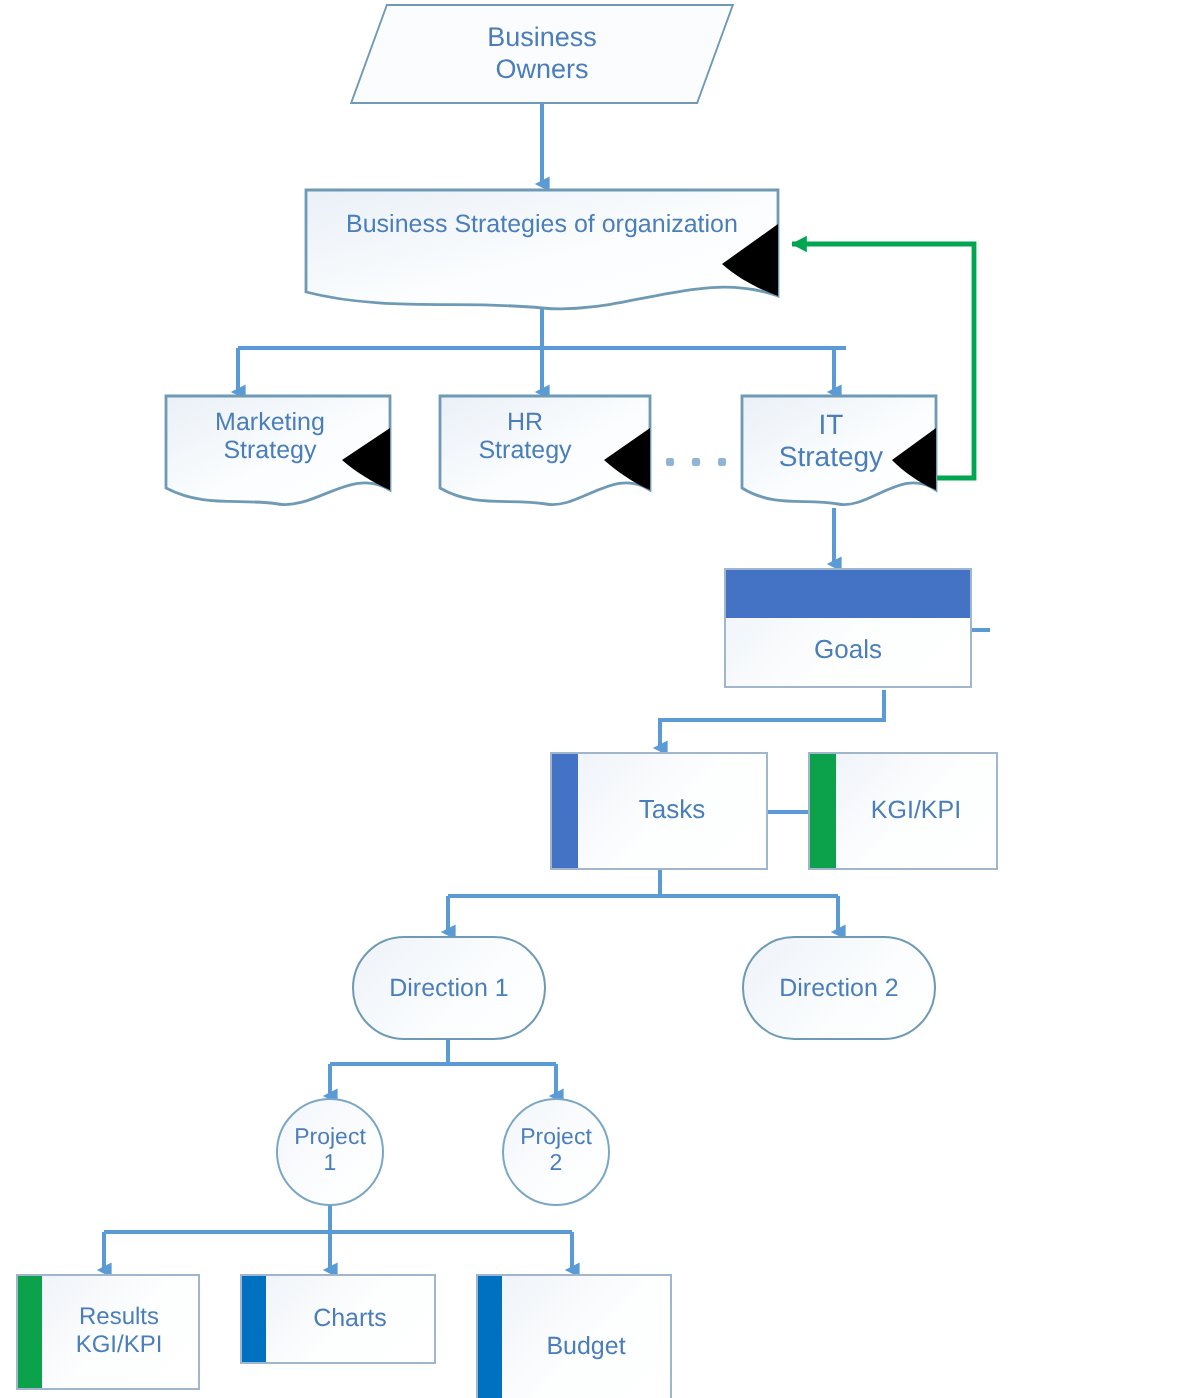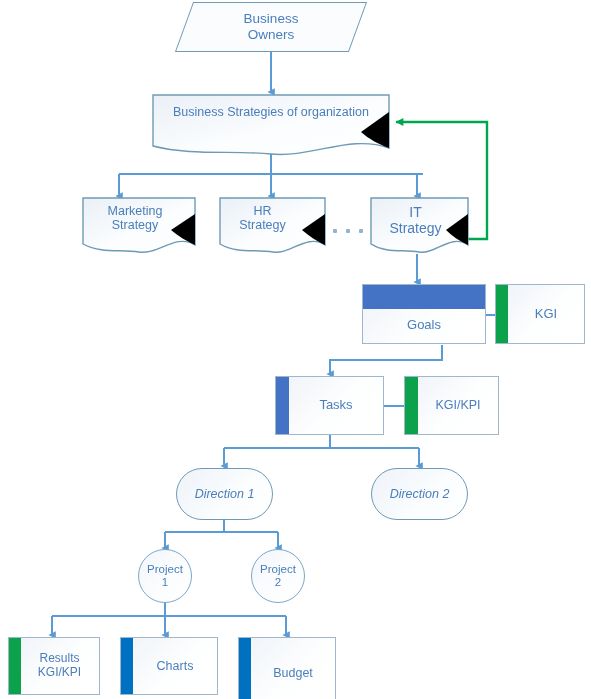--- a/index.html
+++ b/index.html
@@ -58,21 +58,20 @@
   .band-left{
     position:absolute;
     left:0;top:0;bottom:0;
   }
 
   
   .stadium{
     border:1px solid #6f9ab5;
     background:linear-gradient(135deg,#eef3f9 0%,#fbfdfe 60%,#ffffff 100%);
     border-radius:40px;
-    font-style:italic;
   }
 
   
   .circle{
     border:1px solid #7ba7c7;
     background:linear-gradient(135deg,#f2f6fb 0%,#fcfdfe 60%,#ffffff 100%);
     border-radius:50%;
   }
 
   .dots{
@@ -214,24 +213,20 @@
     </svg>
     <div class="lbl" style="font-size:14px;justify-content:flex-start;padding-top:7px;padding-right:8px;">IT
 Strategy</div>
   </div>
 
   <div class="node rect" style="left:362px;top:284px;width:124px;height:60px;">
     <div class="band-top" style="height:24px;"></div>
     <div class="lbl" style="font-size:13px;padding-top:22px;">Goals</div>
   </div>
 
-  <div class="node rect" style="left:495px;top:284px;width:90px;height:60px;">
-    <div class="band-left" style="width:12px;background:#0ca14b;"></div>
-    <div class="lbl" style="font-size:13px;padding-left:12px;">KGI</div>
-  </div>
 
   <div class="node rect" style="left:275px;top:376px;width:109px;height:59px;">
     <div class="band-left" style="width:13px;background:#4472c4;"></div>
     <div class="lbl" style="font-size:13px;padding-left:13px;">Tasks</div>
   </div>
 
   <div class="node rect" style="left:404px;top:376px;width:95px;height:59px;">
     <div class="band-left" style="width:13px;background:#0ca14b;"></div>
     <div class="lbl" style="font-size:12.5px;padding-left:13px;">KGI/KPI</div>
   </div>
@@ -253,21 +248,21 @@
     <div class="lbl" style="font-size:11.5px;">Project
 2</div>
   </div>
 
   <div class="node rect" style="left:8px;top:637px;width:92px;height:58px;">
     <div class="band-left" style="width:12px;background:#0ca14b;"></div>
     <div class="lbl" style="font-size:12px;padding-left:11px;">Results
 KGI/KPI</div>
   </div>
 
-  <div class="node rect" style="left:120px;top:637px;width:98px;height:58px;">
+  <div class="node rect" style="left:120px;top:637px;width:98px;height:45px;">
     <div class="band-left" style="width:12px;background:#0070c0;"></div>
     <div class="lbl" style="font-size:12.5px;padding-left:12px;">Charts</div>
   </div>
 
   <div class="node rect" style="left:238px;top:637px;width:98px;height:72px;">
     <div class="band-left" style="width:12px;background:#0070c0;"></div>
     <div class="lbl" style="font-size:12.5px;padding-left:12px;">Budget</div>
   </div>
 
 </div>

